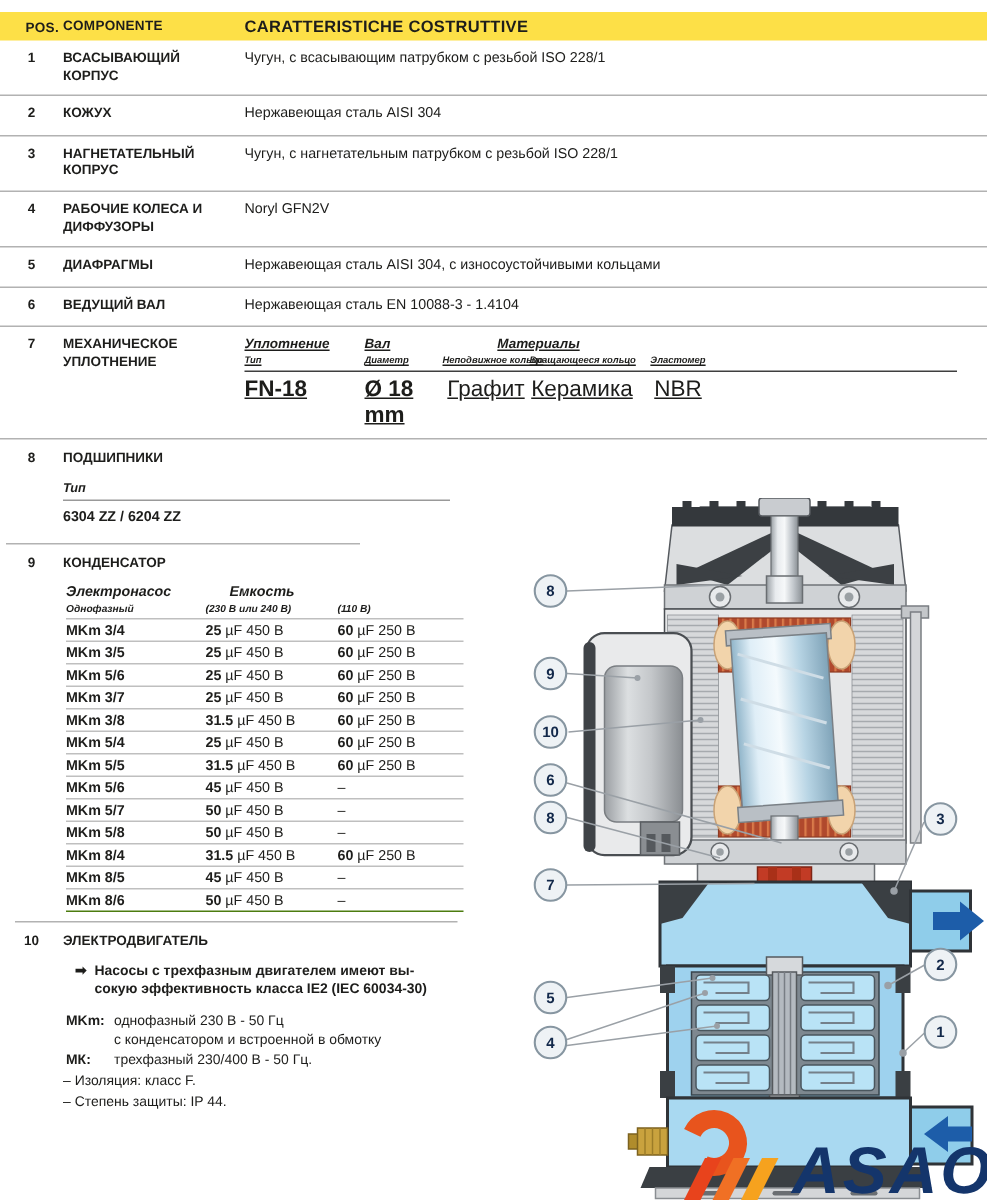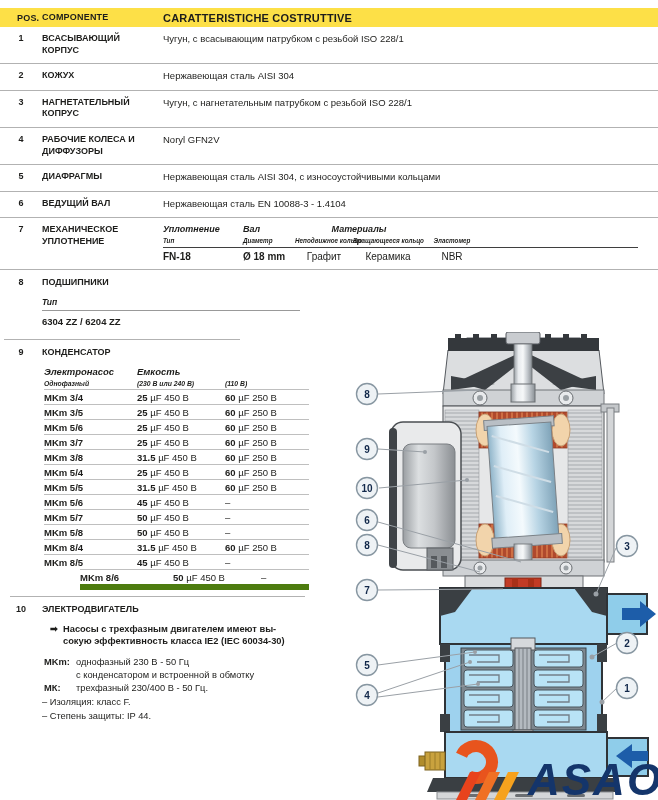--- a/index.html
+++ b/index.html
@@ -9,47 +9,47 @@
             display:flex;align-items:center;font-weight:bold;font-size:11px;letter-spacing:.2px;}
   .titlebar .c-pos{width:42px;padding-left:17px;box-sizing:border-box;text-align:left;}
   .titlebar .c-comp{width:121px;}
   .tbl{position:absolute;left:0;top:27px;width:658px;}
   .row{display:flex;border-bottom:1px solid #b2b2b2;padding:6px 0 7px;}
   .c-pos{width:42px;text-align:center;font-weight:bold;font-size:9px;flex:none;}
   .c-comp{width:121px;font-weight:bold;font-size:9px;line-height:1.3;flex:none;
           padding-right:10px;box-sizing:border-box;text-transform:uppercase;}
   .c-desc{flex:1;font-size:9.5px;line-height:1.3;padding-right:8px;}
   
-  .sealtbl{flex:1;padding-right:20px;}
+  .sealtbl{flex:1;padding-right:20px;text-decoration:underline;}
   .s-flex{display:flex;}
   .sc1{width:80px;flex:none;}.sc2{width:52px;flex:none;}
   .sc3{width:58px;flex:none;text-align:center;}.sc4{width:70px;flex:none;text-align:center;}
   .sc5{width:58px;flex:none;text-align:center;}
   .smat{width:128px;flex:none;text-align:center;}
   .seal-h1{font-style:italic;font-weight:bold;font-size:9px;}
   .seal-h2{font-style:italic;font-weight:bold;font-size:6.3px;white-space:nowrap;
            border-bottom:1px solid #3f3f3f;padding:3px 0 3px;}
-  .seal-d{font-size:10px;padding-top:3px;}
+  .seal-d{font-size:15px;padding-top:3px;}
   .seal-d .sc1,.seal-d .sc2{font-weight:bold;}
   
   .blk{padding-top:7px;}
   .blk-head{display:flex;font-size:9px;font-weight:bold;}
   .blk-title{text-transform:uppercase;}
   .bear-type{margin:10px 0 0 42px;font-style:italic;font-weight:bold;font-size:8.5px;}
   .bear-line{width:258px;border-bottom:1px solid #999;margin:3px 0 5px 42px;}
   .bear-val{margin-left:42px;font-weight:bold;font-size:9.5px;}
   .sep{border-bottom:1px solid #b2b2b2;}
   .sep8{width:236px;margin:12px 0 0 4px;}
   .sep9{width:295px;margin:6px 0 0 10px;}
   .captbl{margin:9px 0 0 44px;width:265px;}
-  .cap-h1{display:flex;font-weight:bold;font-style:italic;font-size:9.5px;}
+  .cap-h1{display:flex;font-weight:bold;font-style:italic;font-size:9.5px;gap:16px;}
   .cap-h2{display:flex;font-weight:bold;font-style:italic;font-size:6.8px;margin:3px 0 2px;}
   .cm{width:93px;flex:none;}.cv2{width:88px;flex:none;}.cv1{width:84px;flex:none;}
   .cap-row{display:flex;border-top:1px solid #bfbfbf;padding:2px 0 1px;font-size:9.5px;}
-  .cap-row:last-child{border-bottom:6px solid #4d7c0f;margin-left:36px;}
+  .cap-row:last-child{border-bottom:1px solid #4d7c0f;}
   .cap-row .cm{font-weight:bold;}
   
   .note{display:flex;margin:10px 0 0 50px;width:258px;font-weight:bold;font-size:9.3px;line-height:1.25;}
   .note-arrow{width:13px;flex:none;}
   .mspec{display:flex;margin:9px 0 0 44px;font-size:9.3px;line-height:1.35;}
   .mlabel{width:32px;flex:none;font-weight:bold;}
   .bullet{margin:1px 0 0 44px;font-size:9.3px;line-height:1.35;}
   .mkline{margin-top:0;}
   
   .diagram{position:absolute;left:345px;top:332px;width:313px;height:468px;}

